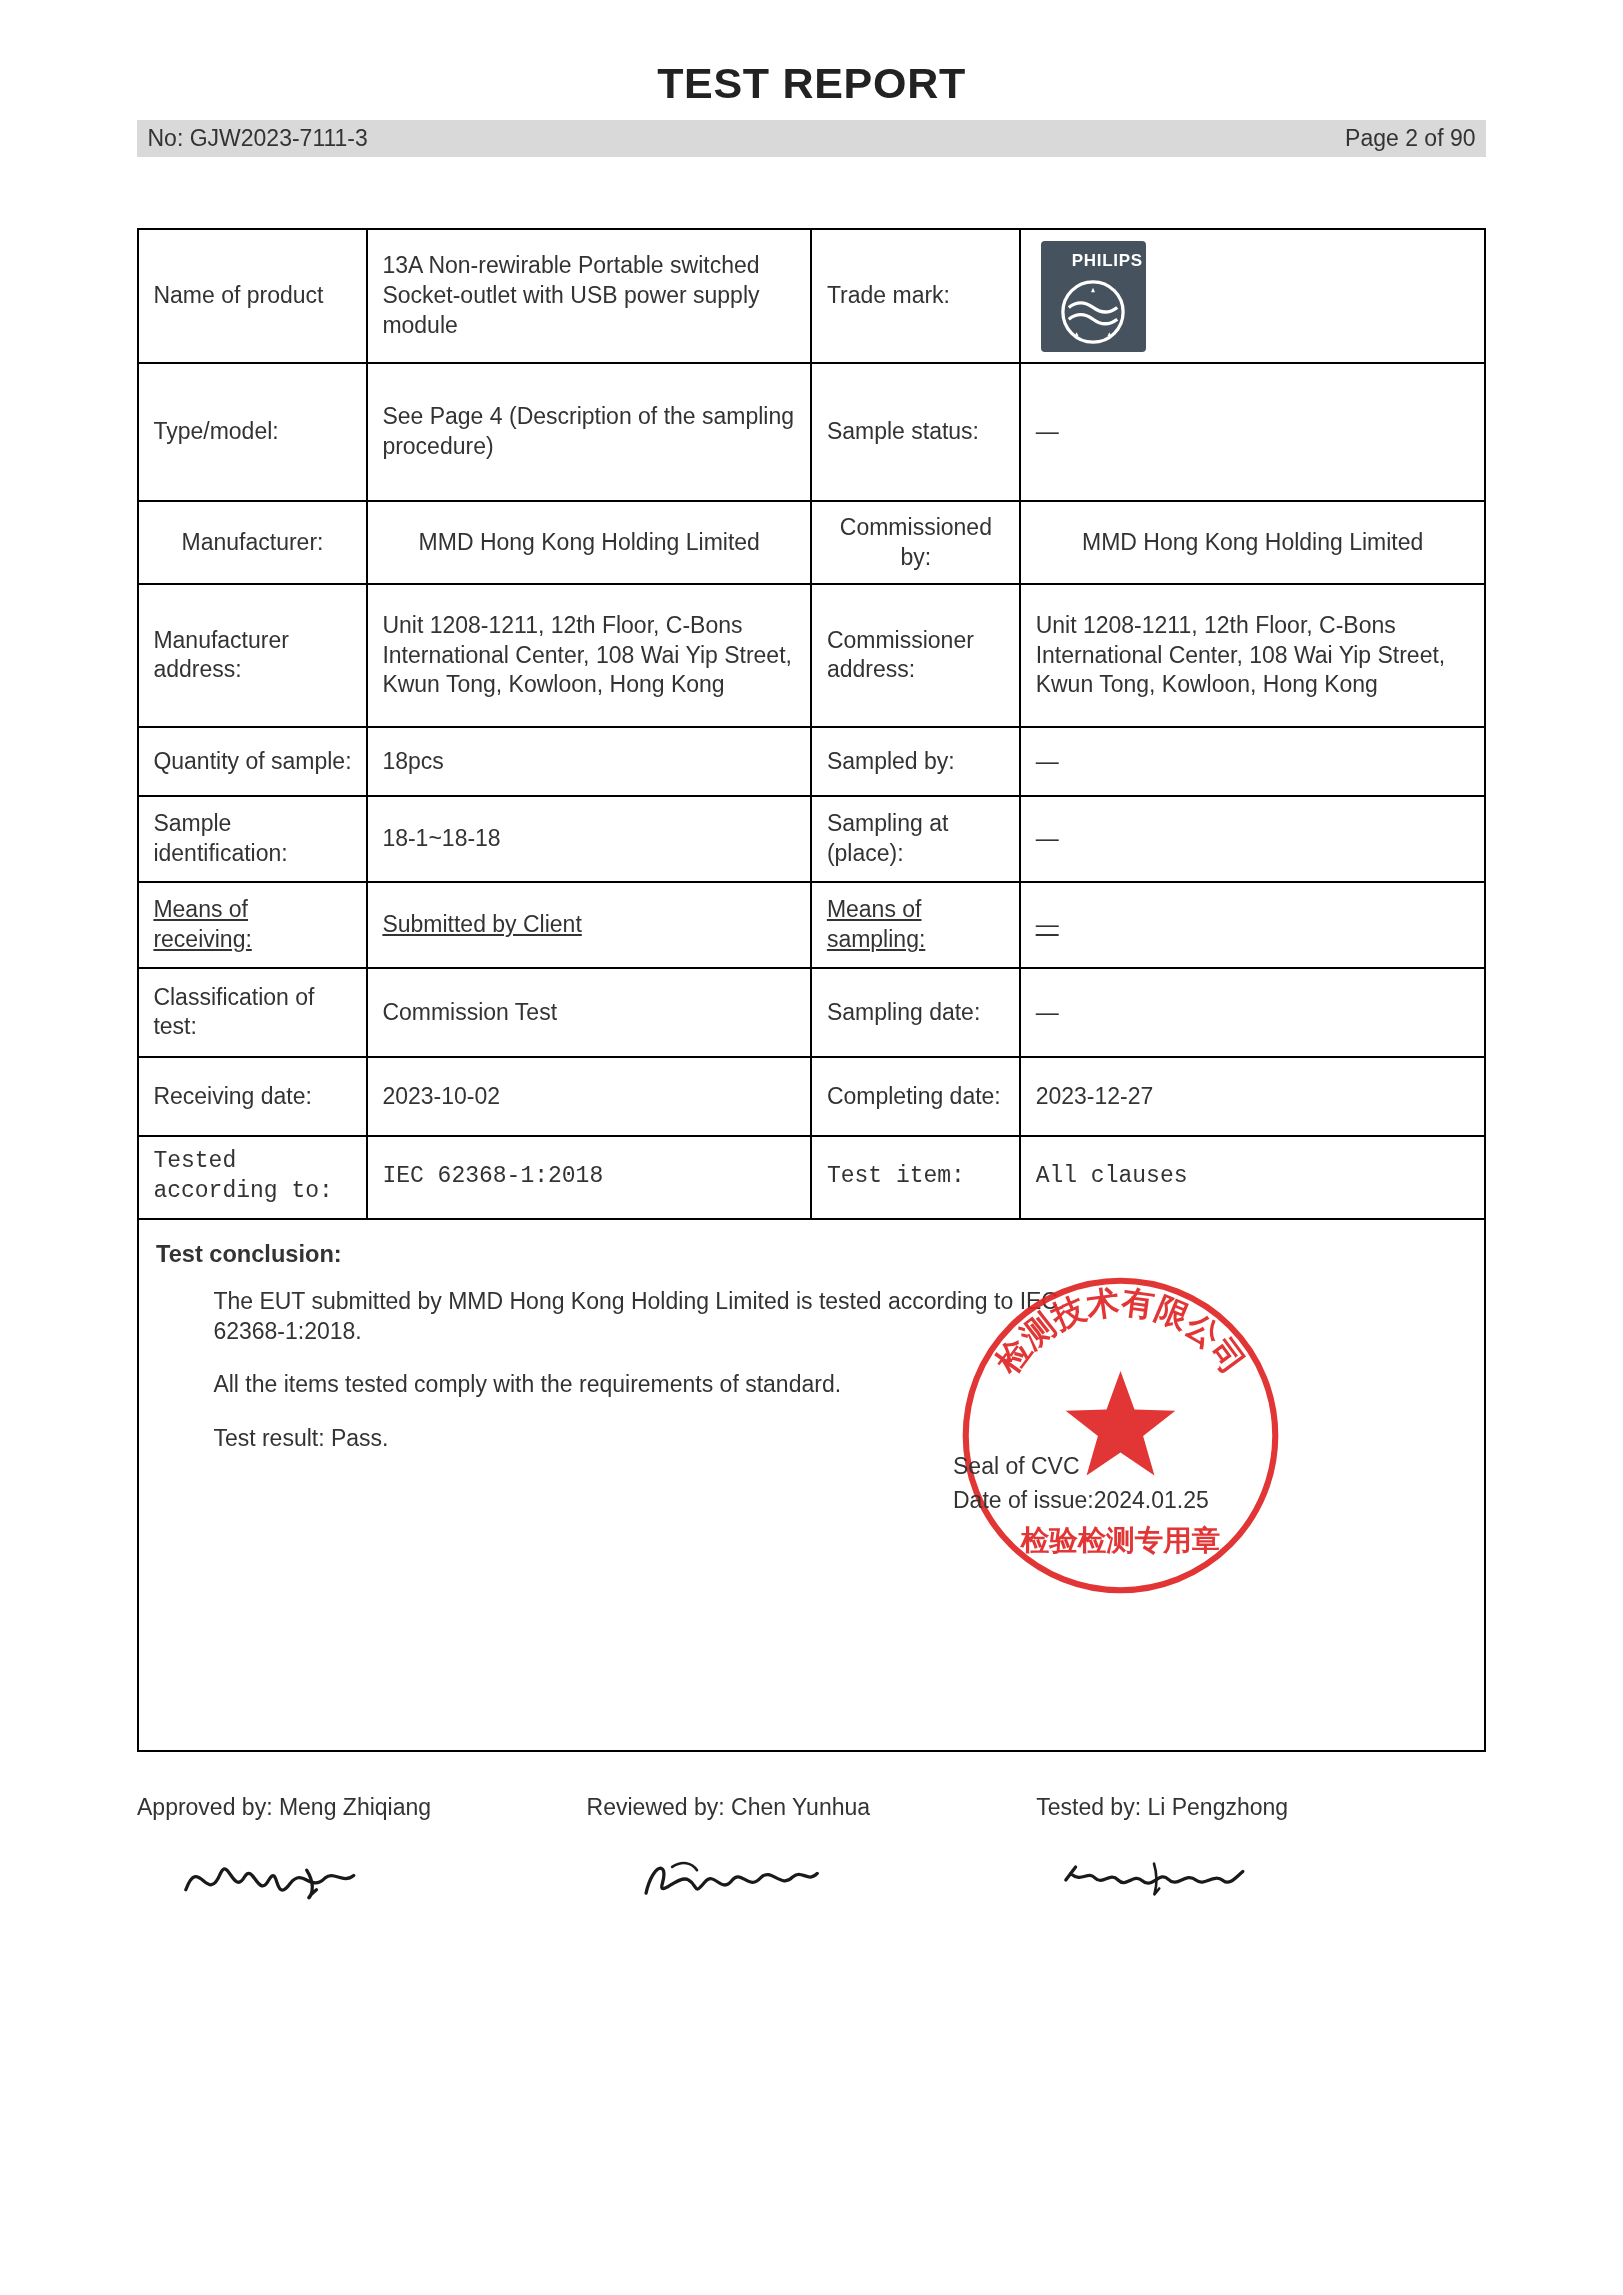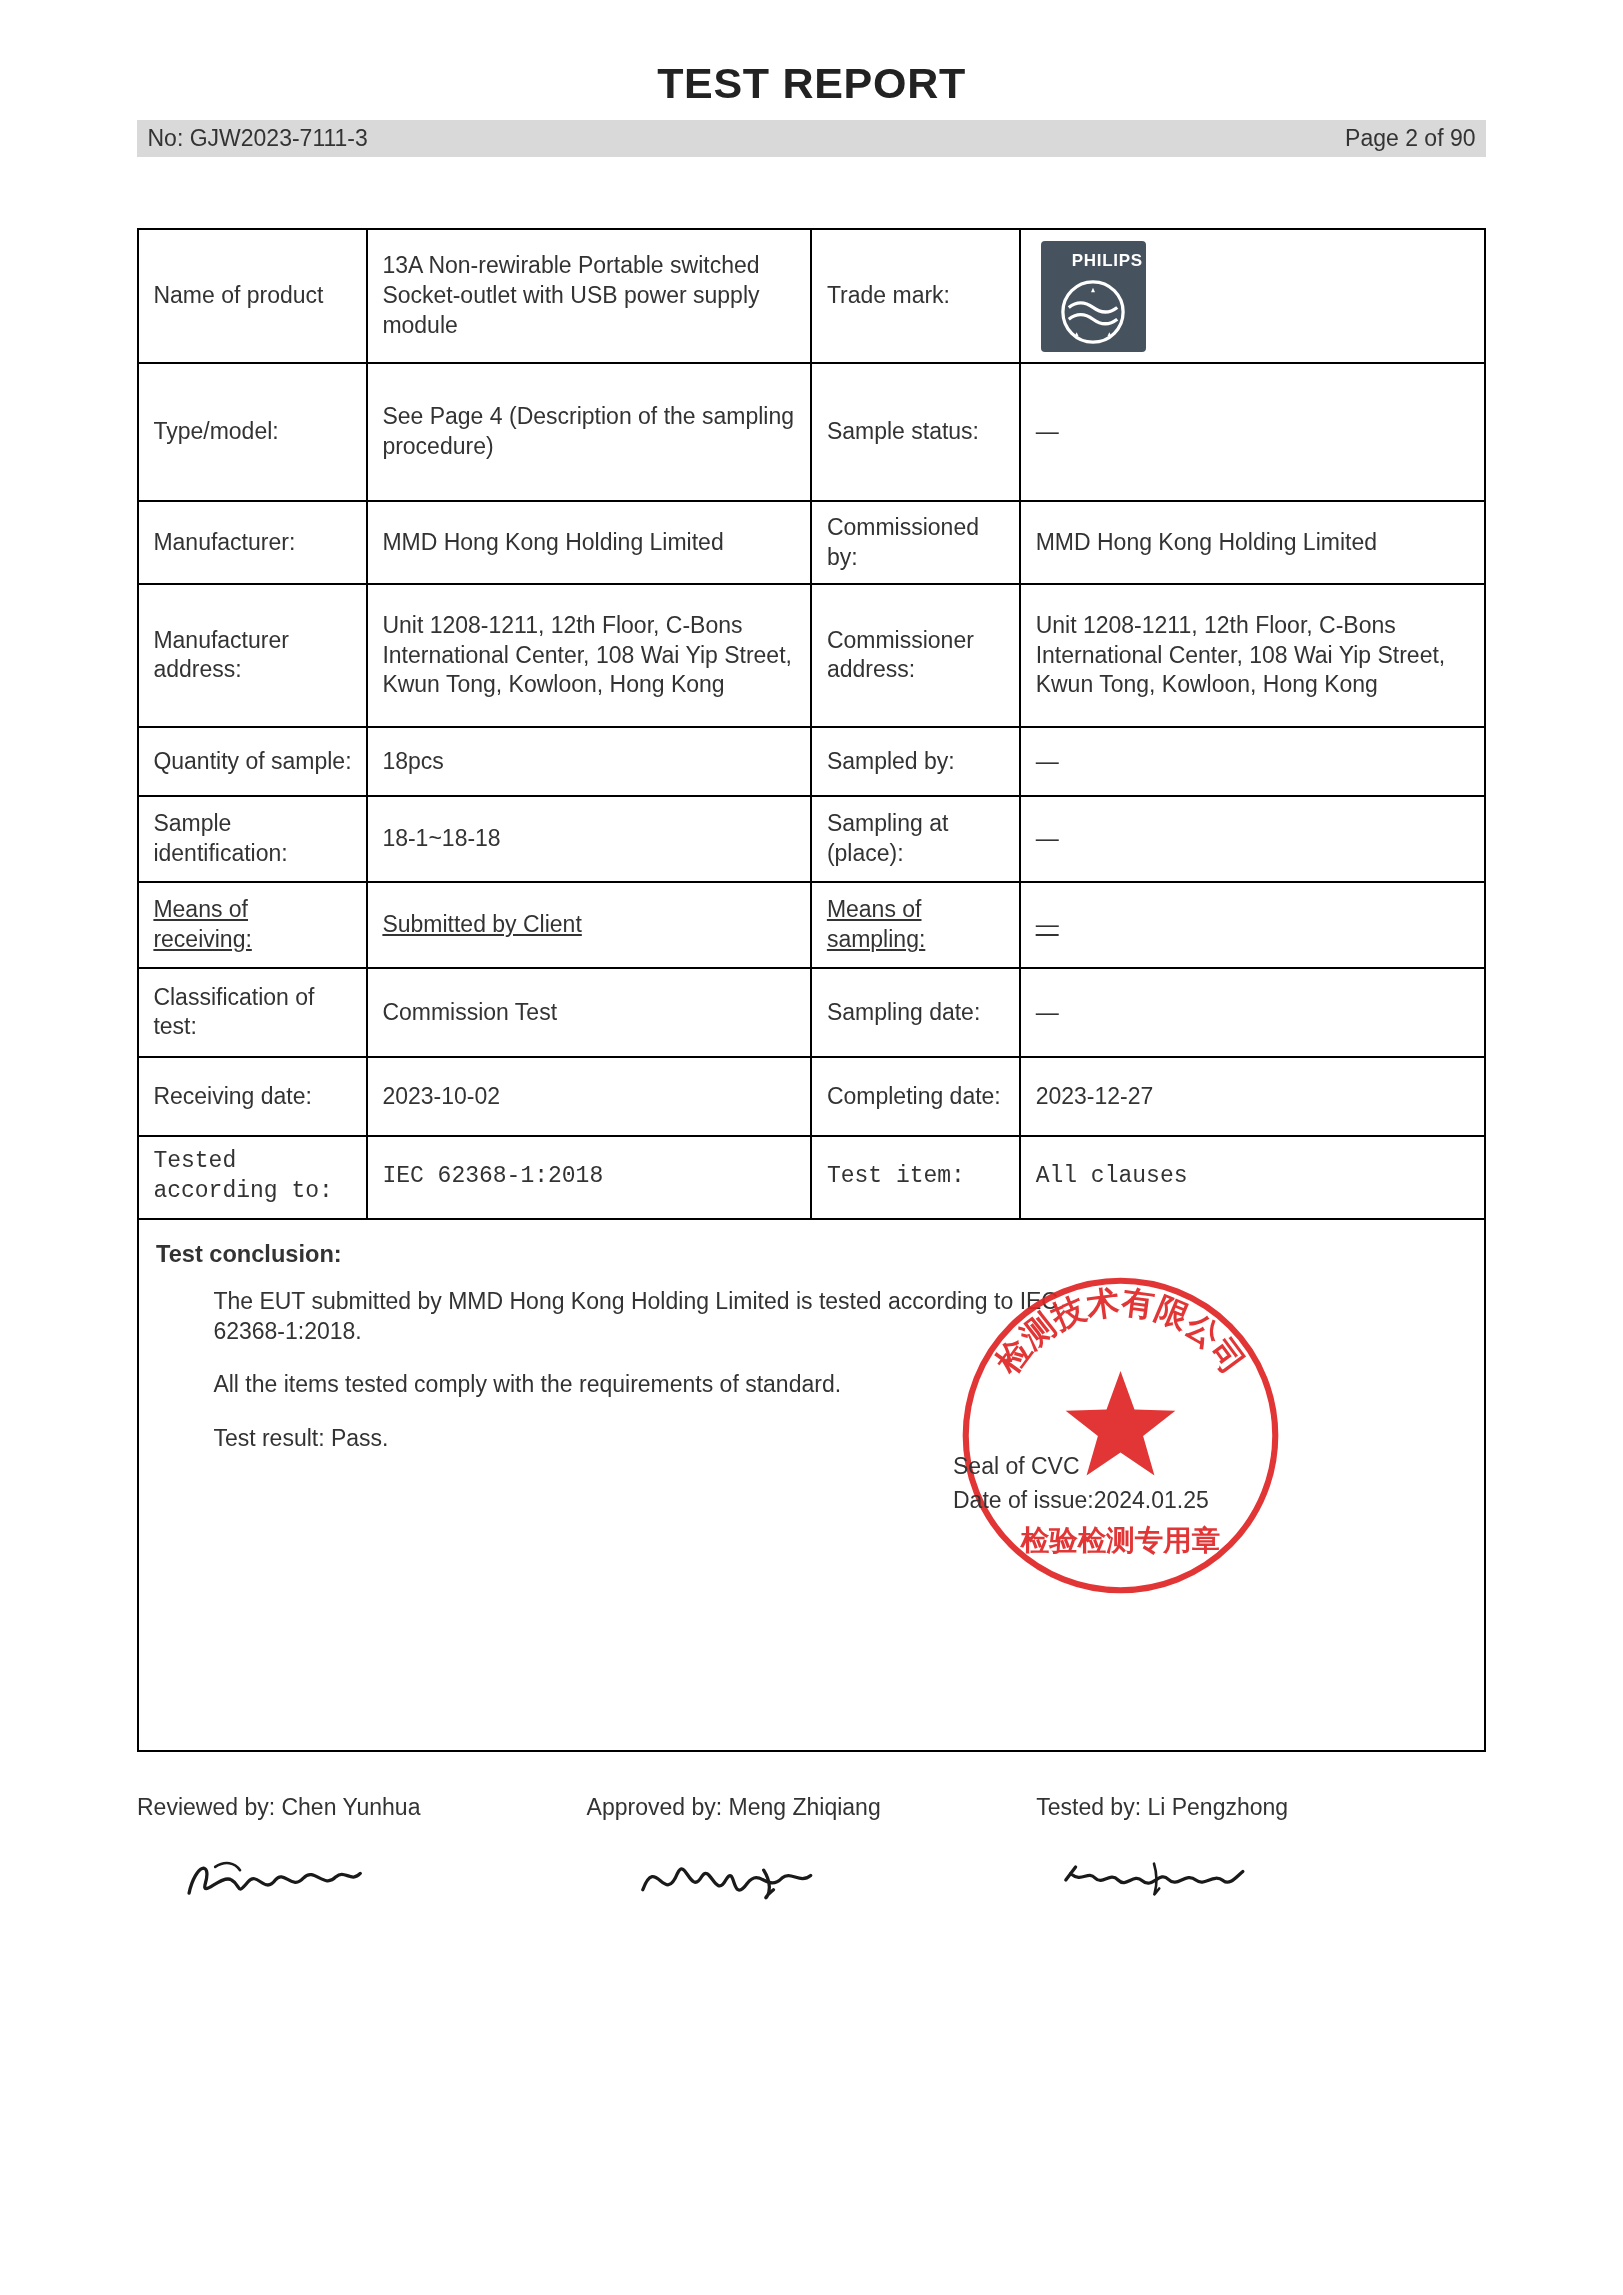--- a/index.html
+++ b/index.html
@@ -34,21 +34,21 @@
     padding:10.5px 14.4px;
     vertical-align:middle;
     line-height:1.3;
   }
   td.c0 { width:17%; }
   td.c1 { width:33%; }
   td.c2 { width:15.5%; }
   td.c3 { width:34.5%; }
   tr.r1 { height:134px; }
   tr.r2 { height:138px; }
-  tr.r3 { height:73px; }
+  tr.r3 { height:73px;text-align:center; }
   tr.r4 { height:143px; }
   tr.r5 { height:69px; }
   tr.r6 { height:86px; }
   tr.r7 { height:86px;text-decoration:underline; }
   tr.r8 { height:89px; }
   tr.r9 { height:79px; }
   tr.r10 { height:76px;font-family:Liberation Mono, monospace; }
 
   .logo-wrap { display:flex; justify-content:flex-start; align-items:center; padding-left:5.2px; }
   .philips-logo {
@@ -200,31 +200,31 @@
           <polygon fill="#e02424" points="260,165 280.6,221.7 340.8,223.7 293.3,260.8 310,318.8 260,285 210,318.8 226.7,260.8 179.2,223.7 239.4,221.7"></polygon>
           <text x="260" y="428" font-size="42" fill="#e02424" font-weight="bold" text-anchor="middle" font-family="'DejaVu Sans', sans-serif">检验检测专用章</text>
         </svg>
       </td>
     </tr>
   </tbody>
     </table>
 
   <div class="signatures">
     <div class="sig-block">
+      <div>Approved by: Meng Zhiqiang</div>
+      <svg class="sig-art" width="196" height="72" viewBox="0 0 300 110">
+        <path d="M15 70 C 35 15, 48 95, 68 45 C 80 18, 88 80, 105 50 C 118 28, 126 85, 142 55 C 158 28, 150 95, 175 60 C 195 35, 205 75, 228 52 C 242 40, 255 62, 272 48" fill="none" stroke="#1a1a1a" stroke-width="5" stroke-linecap="round"></path>
+        <path d="M200 40 C 225 80, 185 95, 215 70" fill="none" stroke="#1a1a1a" stroke-width="5" stroke-linecap="round"></path>
+      </svg>
+    </div>
+    <div class="sig-block">
       <div>Reviewed by: Chen Yunhua</div>
       <svg class="sig-art" width="196" height="72" viewBox="0 0 300 110">
         <path d="M20 75 C 30 30, 55 25, 45 60 C 38 85, 70 45, 85 55 C 100 63, 92 80, 110 58 C 125 40, 135 78, 152 55 C 165 38, 178 72, 195 52 C 212 34, 226 70, 245 50 C 258 38, 268 60, 282 45" fill="none" stroke="#1a1a1a" stroke-width="5" stroke-linecap="round"></path>
         <path d="M60 35 C 75 25, 90 28, 98 40" fill="none" stroke="#1a1a1a" stroke-width="4" stroke-linecap="round"></path>
-      </svg>
-    </div>
-    <div class="sig-block">
-      <div>Approved by: Meng Zhiqiang</div>
-      <svg class="sig-art" width="196" height="72" viewBox="0 0 300 110">
-        <path d="M15 70 C 35 15, 48 95, 68 45 C 80 18, 88 80, 105 50 C 118 28, 126 85, 142 55 C 158 28, 150 95, 175 60 C 195 35, 205 75, 228 52 C 242 40, 255 62, 272 48" fill="none" stroke="#1a1a1a" stroke-width="5" stroke-linecap="round"></path>
-        <path d="M200 40 C 225 80, 185 95, 215 70" fill="none" stroke="#1a1a1a" stroke-width="5" stroke-linecap="round"></path>
       </svg>
     </div>
     <div class="sig-block">
       <div>Tested by: Li Pengzhong</div>
       <svg class="sig-art" width="196" height="72" viewBox="0 0 300 110">
         <path d="M15 55 L 30 35 M 22 45 C 40 60, 48 40, 60 52 C 72 64, 82 42, 95 55 C 108 68, 118 44, 132 56 C 148 70, 158 40, 172 54 C 186 68, 198 42, 214 55 C 228 66, 240 44, 256 56 C 266 64, 276 50, 286 42" fill="none" stroke="#1a1a1a" stroke-width="5" stroke-linecap="round"></path>
         <path d="M150 30 C 162 70, 140 90, 158 68" fill="none" stroke="#1a1a1a" stroke-width="4" stroke-linecap="round"></path>
       </svg>
     </div>
   </div>

